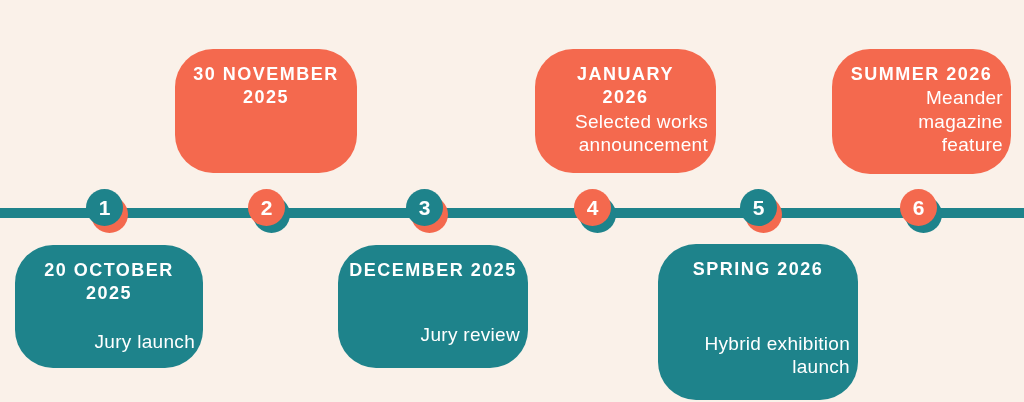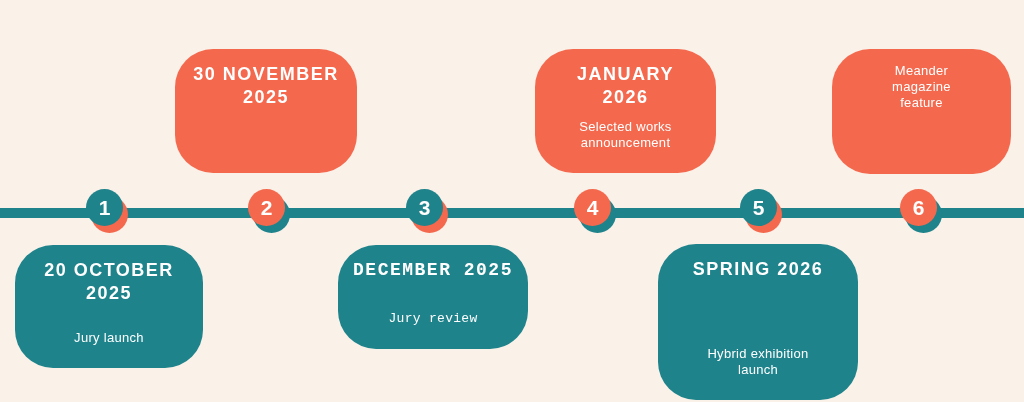--- a/index.html
+++ b/index.html
@@ -83,29 +83,30 @@
 
   .card-date {
     font-weight: 700;
     font-size: 18px;
     letter-spacing: 1.5px;
     line-height: 1.3;
     white-space: pre-line;
   }
   .card-label {
     font-weight: 400;
-    font-size: 13px;
+    font-size: 19px;
     letter-spacing: 0.3px;
     line-height: 1.22;
     white-space: pre-line;
+    text-align: right;
   }
 
   .card-m0 { left: 15px;  top: 245px; width: 188px; height: 123px; }
   .card-m1 { left: 175px; top: 49px;  width: 182px; height: 124px; }
-  .card-m2 { left: 338px; top: 245px; width: 190px; height: 104px; font-family: Liberation Mono, monospace; }
+  .card-m2 { left: 338px; top: 245px; width: 190px; height: 123px; }
   .card-m3 { left: 535px; top: 49px;  width: 181px; height: 124px; }
   .card-m4 { left: 658px; top: 244px; width: 200px; height: 156px; }
   .card-m5 { left: 832px; top: 49px;  width: 179px; height: 125px; }
 </style>
 </head>
 <body style="background: rgb(250, 241, 233);">
 
 <div class="canvas">
 
   <div class="tl-line"></div>
@@ -116,20 +117,21 @@
   </div>
 
   <div class="card card-m3" data-color="orange">
     <div class="card-date">JANUARY
 2026</div>
     <div class="card-label">Selected works
 announcement</div>
   </div>
 
   <div class="card card-m5" data-color="orange">
+    <div class="card-date">SUMMER 2026</div>
     <div class="card-label">Meander
 magazine
 feature</div>
   </div>
 
   <div class="card card-m0" data-color="teal">
     <div class="card-date">20 OCTOBER
 2025</div>
     <div class="card-label">Jury launch</div>
   </div>

